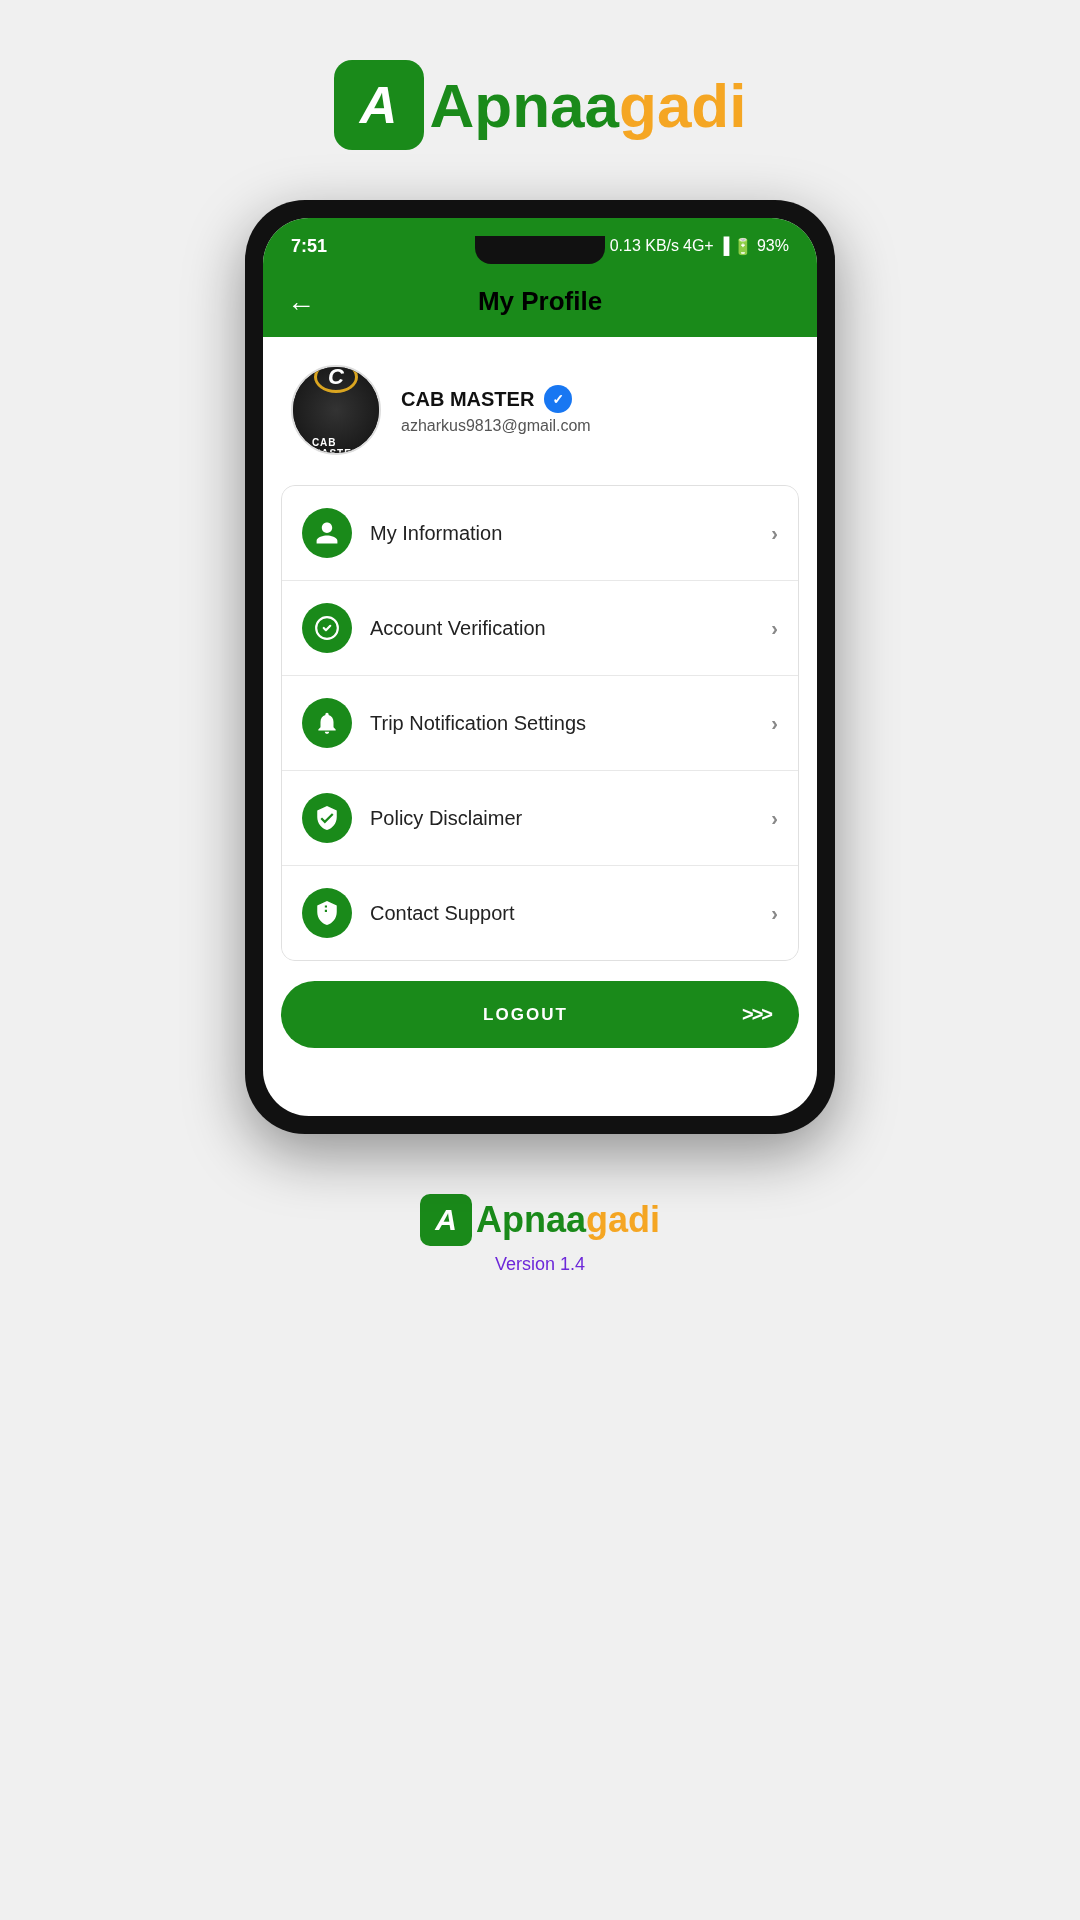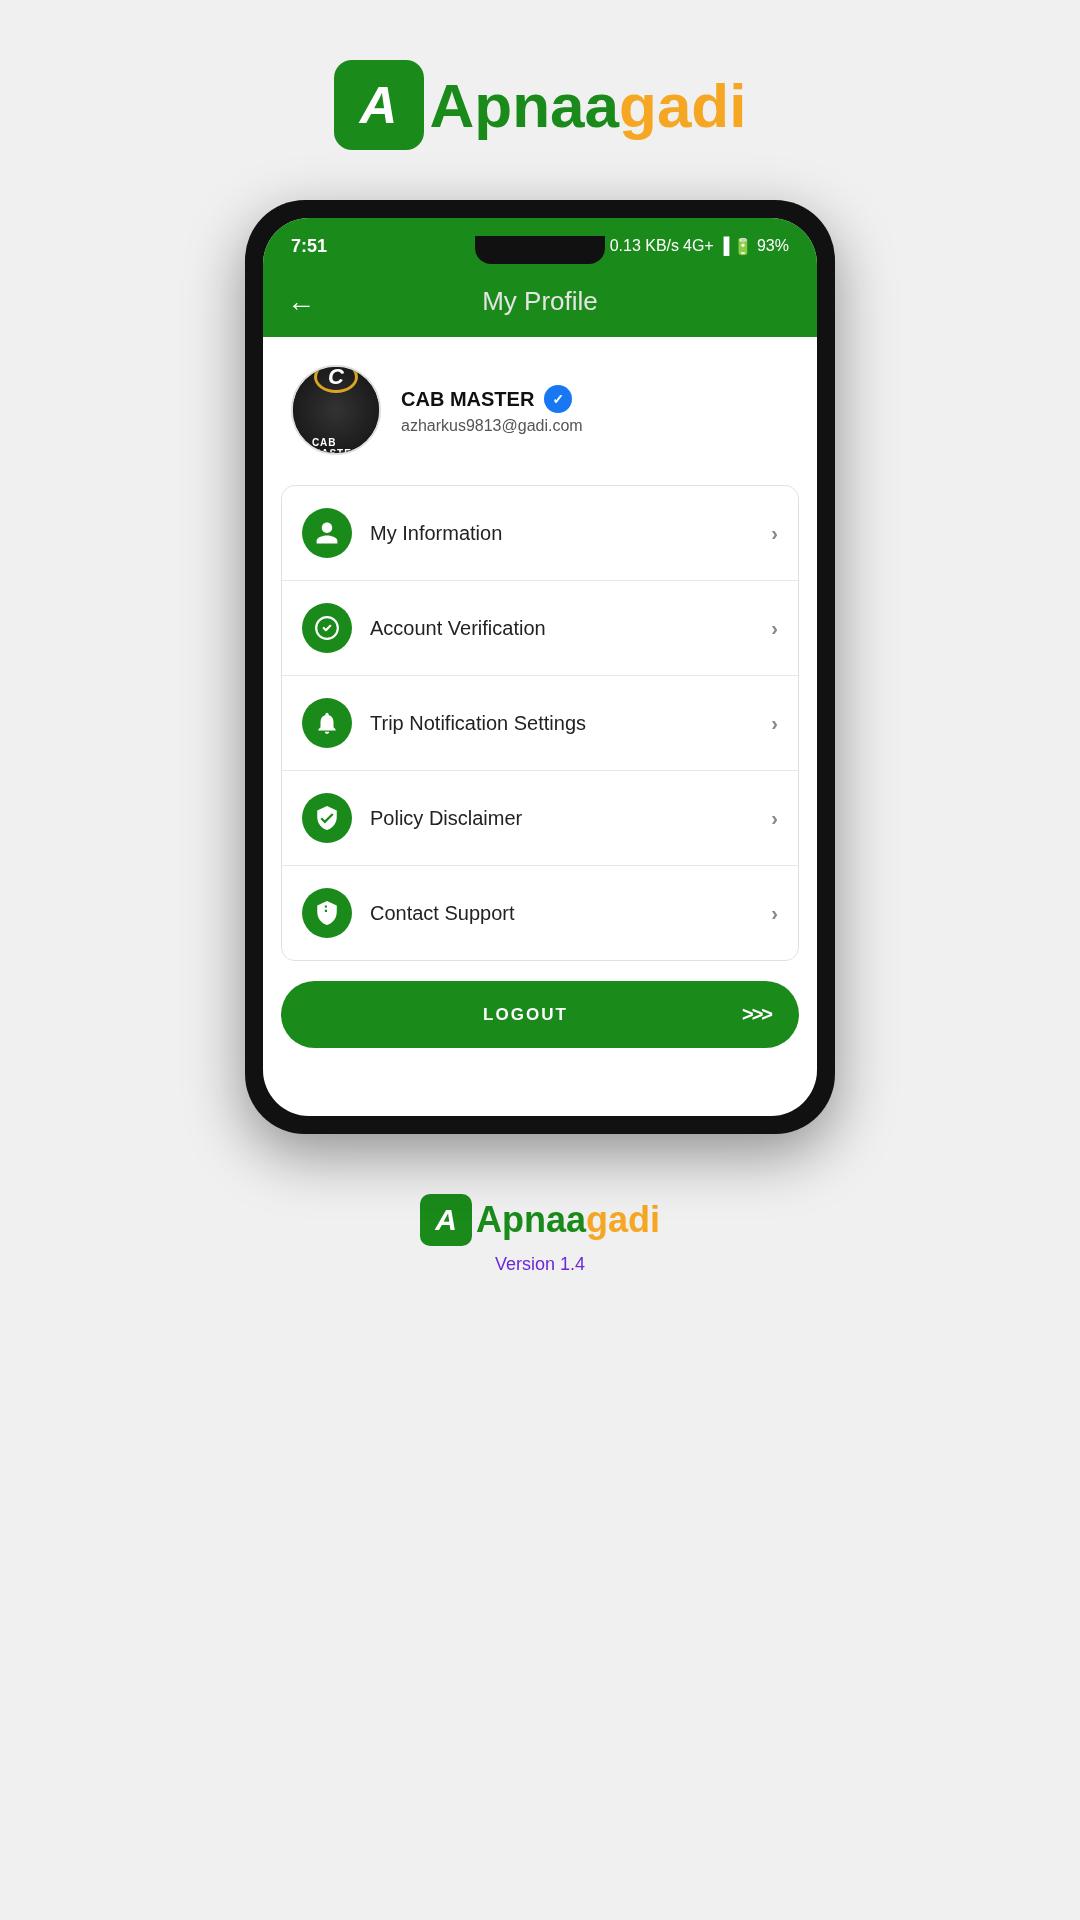--- a/index.html
+++ b/index.html
@@ -109,23 +109,23 @@
       position: relative;
     }
     .back-arrow {
       position: absolute;
       left: 24px;
       color: white;
       font-size: 28px;
       cursor: pointer;
     }
     .header-title {
-      color: #e5e5e5;
+      color: #000000;
       font-size: 26px;
-      font-weight: 400;
+      font-weight: 700;
     }
 
     
     .profile-section {
       background: #fff;
       padding: 28px 28px 20px 28px;
       display: flex;
       align-items: center;
       gap: 20px;
     }
@@ -355,21 +355,21 @@
             <span>C</span>
           </div>
           <div class="avatar-cab-text">CAB<br>MASTER</div>
         </div>
       </div>
       <div class="profile-info">
         <div class="profile-name-row">
           <span class="profile-name">CAB MASTER</span>
           <div class="verified-badge">✓</div>
         </div>
-        <div class="profile-email">azharkus9813@gadi.com</div>
+        <div class="profile-email">azharkus9813@gmail.com</div>
       </div>
     </div>
 
     <div class="menu-card">
 
       <div class="menu-item">
         <div class="menu-icon-circle">
           <svg viewBox="0 0 24 24">
             <path d="M12 12c2.7 0 4.8-2.1 4.8-4.8S14.7 2.4 12 2.4 7.2 4.5 7.2 7.2 9.3 12 12 12zm0 2.4c-3.2 0-9.6 1.6-9.6 4.8v2.4h19.2v-2.4c0-3.2-6.4-4.8-9.6-4.8z"></path>
           </svg>

